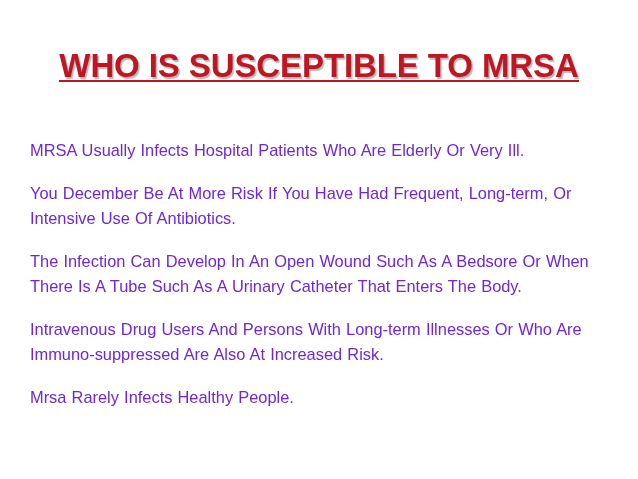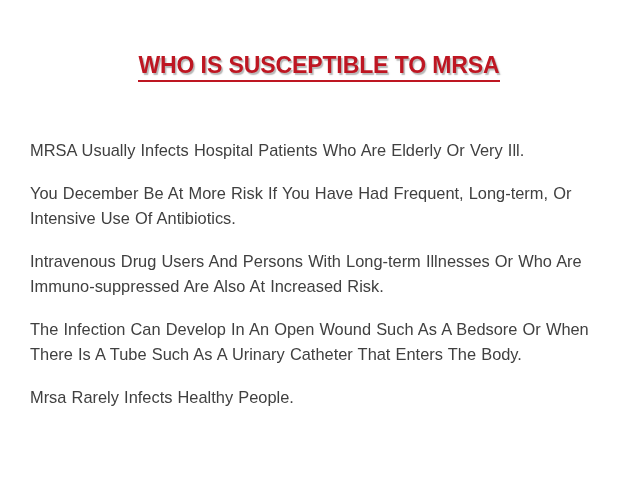--- a/index.html
+++ b/index.html
@@ -26,21 +26,21 @@
   
   .title-block {
     position: absolute;
     left: 0;
     top: 50px;
     width: 638px;
     text-align: center;
   }
   .title-line {
     display: block;
-    font-size: 23px;
+    font-size: 33px;
     font-weight: bold;
     line-height: 31px;
     letter-spacing: -0.1px;
     color: #BE1622;
     text-shadow: 1.5px 1.5px 1.2px rgba(120,120,120,0.55);
     white-space: nowrap;
   }
   .title-line .u {
     display: inline-block;
     border-bottom: 2.2px solid #BE1622;
@@ -51,39 +51,39 @@
   
   .body-block {
     position: absolute;
     left: 30px;
     top: 138px;
     width: 578px;
   }
   .para {
     font-size: 16.4px;
     line-height: 25.5px;
-    color: #404040;
+    color: #6d28d9;
     margin: 0 0 17px 0;
     text-align: left;
     word-spacing: 0.6px;
   }
   .para:last-child {
     margin-bottom: 14px;
   }
 </style>
 </head>
 <body>
 
 <div class="slide">
 
   <div class="title-block">
     <span class="title-line"><span class="u">WHO IS SUSCEPTIBLE TO MRSA</span></span>
   </div>
 
   <div class="body-block">
     <p class="para">MRSA Usually Infects Hospital Patients Who Are Elderly Or Very Ill.</p>
     <p class="para">You December Be At More Risk If You Have Had Frequent, Long-term, Or Intensive Use Of Antibiotics.</p>
+    <p class="para">The Infection Can Develop In An Open Wound Such As A Bedsore Or When There Is A Tube Such As A Urinary Catheter That Enters The Body.</p>
     <p class="para">Intravenous Drug Users And Persons With Long-term Illnesses Or Who Are Immuno-suppressed Are Also At Increased Risk.</p>
-    <p class="para">The Infection Can Develop In An Open Wound Such As A Bedsore Or When There Is A Tube Such As A Urinary Catheter That Enters The Body.</p>
     <p class="para">Mrsa Rarely Infects Healthy People.</p>
   </div>
 
 </div>
 
 </body></html>

